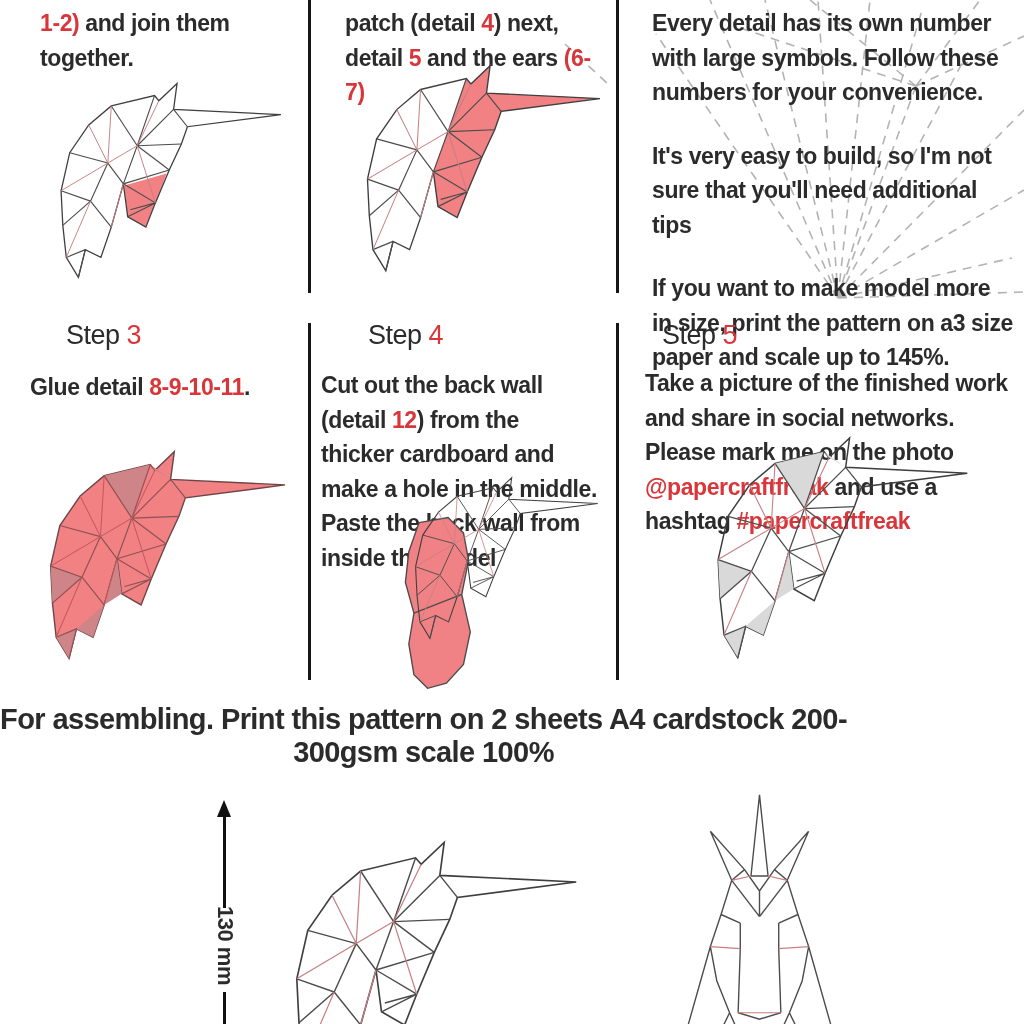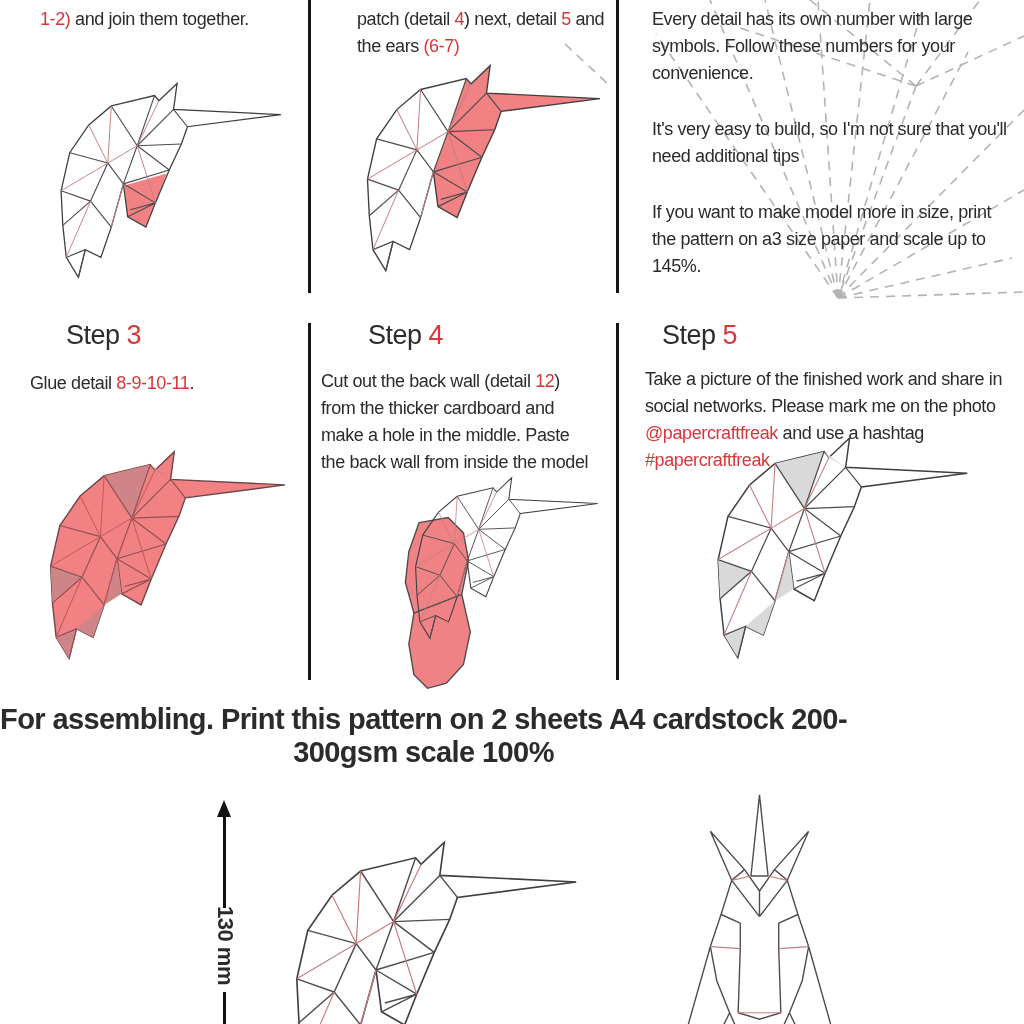--- a/index.html
+++ b/index.html
@@ -4,23 +4,23 @@
 <style>
   html,body{margin:0;padding:0;}
   body{
     width:1024px;height:1024px;position:relative;overflow:hidden;
     background:#ffffff;
     font-family:"Liberation Sans", sans-serif;
     color:#2b2b2b;
   }
   .txt{
     position:absolute;
-    font-weight:400;
+    font-weight:700;
     letter-spacing:-0.4px;
-    font-size:18px;
+    font-size:23px;
     line-height:1.5;
   }
   .red{color:#d8363a;}
   .step-title{
     position:absolute;
     font-size:27px;
     font-weight:400;
     letter-spacing:-0.5px;
   }
   .divider{
@@ -92,21 +92,21 @@
   <path d="M356,86 L250,0 M356,86 L420,0 M356,86 L464,36 M356,86 L180,28 M356,86 L278,298"></path>
   <path d="M5,44 L48,84"></path>
 </svg>
 
 <div class="divider" style="left:308px;top:0;height:293px"></div>
 <div class="divider" style="left:616px;top:0;height:293px"></div>
 <div class="divider" style="left:308px;top:323px;height:357px"></div>
 <div class="divider" style="left:616px;top:323px;height:357px"></div>
 
 <div class="txt" style="left:40px;top:6px;width:262px"><span class="red">1-2)</span><span> and join them together.</span></div>
-<div class="txt" style="left:357px;top:6px;width:262px"><span>patch (detail </span><span class="red">4</span><span>) next, detail </span><span class="red">5</span><span> and the ears </span><span class="red">(6-7)</span></div>
+<div class="txt" style="left:345px;top:6px;width:262px"><span>patch (detail </span><span class="red">4</span><span>) next, detail </span><span class="red">5</span><span> and the ears </span><span class="red">(6-7)</span></div>
 
 <div class="txt tips" style="left:652px;top:6px;width:362px">
   <p>Every detail has its own number with large symbols. Follow these numbers for your convenience.</p>
   <p>It's very easy to build, so I'm not sure that you'll need additional tips</p>
   <p class="tight">If you want to make model more in size, print the pattern on a3 size paper and scale up to 145%.</p>
 </div>
 
 <svg class="uni u-step1" style="left:12px;top:80px" width="292" height="225" viewBox="0 0 300 260">
   <use href="#uni-side"></use>
 </svg>

